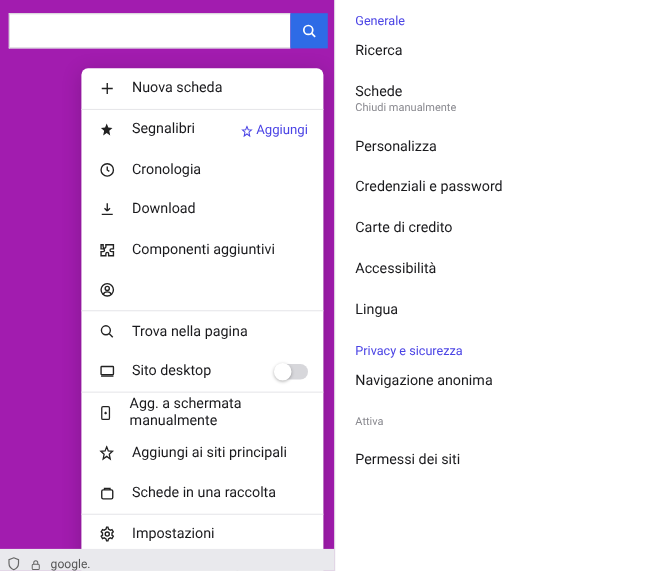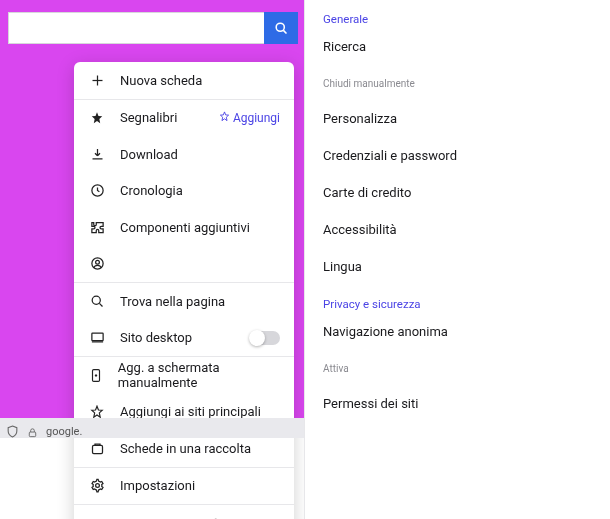--- a/index.html
+++ b/index.html
@@ -1,25 +1,25 @@
 <!DOCTYPE html>
 <html><head>
 <meta charset="utf-8">
 <style>
 *{margin:0;padding:0;box-sizing:border-box;font-family:-apple-system,BlinkMacSystemFont,"Segoe UI",Roboto,sans-serif;-webkit-font-smoothing:antialiased}
 body{width:610px;height:519px;background:#fff;position:relative;overflow:hidden;font-size:13px;color:#0c0c0d}
-.left{position:absolute;left:0;top:0;width:304px;height:438px;background:#d946ef}
+.left{position:absolute;left:0;top:0;width:304px;height:519px;background:#a21caf}
 .searchbar{position:absolute;left:8px;top:12px;width:290px;height:32px;display:flex}
 .search-input{flex:1;height:32px;border:1px solid #d7d7db;border-right:none;background:#fff;padding:0 10px;font-size:13px}
 .search-btn{width:34px;height:32px;background:#2e6be6;border:none;display:flex;align-items:center;justify-content:center}
 .menu{position:absolute;left:74px;top:62px;width:220px;background:#fff;border-radius:6px;box-shadow:0 4px 18px rgba(0,0,0,.18)}
 .menu-item{display:flex;align-items:center;height:36.5px;padding:0 14px;position:relative;cursor:pointer}
 .menu-item .ico{width:18px;display:flex;align-items:center;justify-content:center;color:#222}
 .menu-item .lbl{margin-left:14px;font-size:13px;color:#1a1a1d}
-.menu-item .add{margin-left:auto;font-size:12px;color:#4b44e5;display:flex;align-items:flex-start;gap:3px}
+.menu-item .add{margin-left:auto;font-size:12px;color:#4b44e5;display:flex;align-items:flex-end;gap:3px}
 .sep{height:1px;background:#e7e7ea}
 .toggle{margin-left:auto;width:30px;height:14px;border-radius:7px;background:#d7d7db;position:relative}
 .toggle::after{content:"";position:absolute;width:16px;height:16px;border-radius:50%;background:#fff;top:-1px;left:-1px;box-shadow:0 1px 3px rgba(0,0,0,.3)}
 .menu-footer{display:flex;justify-content:space-around;align-items:center;height:42px;border-top:1px solid #e7e7ea}
 .menu-footer .fbtn{width:24px;height:24px;display:flex;align-items:center;justify-content:center;color:#222}
 .urlbar{position:absolute;left:0;bottom:0;width:304px;height:20px;background:#e9e9ed;display:flex;align-items:flex-end;padding-left:6px;gap:8px;color:#555;font-size:11px}
 .vline{position:absolute;left:304px;top:0;width:1px;height:519px;background:#e7e7ea}
 .right{position:absolute;left:305px;top:0;width:305px;height:519px;background:#fff;overflow:hidden}
 .sect{font-size:11.5px;color:#4b44e5;padding:12px 18px 2px}
 .row{padding:11px 18px;font-size:13px;color:#1a1a1d;position:relative}
@@ -67,33 +67,33 @@
             <svg width="11" height="11" viewBox="0 0 24 24" fill="none" stroke="#4b44e5" stroke-width="2">
               <path d="M12 2l2.5 6.5L21 9l-5 4.5L17.5 21 12 17l-5.5 4L8 13.5 3 9l6.5-.5z"></path>
             </svg>
           </span>
         <span>Aggiungi</span>
       </span>
     </div>
     <div class="menu-item">
       <span class="ico">
           <svg width="15" height="15" viewBox="0 0 24 24" fill="none" stroke="#222" stroke-width="2">
-            <path d="M12 3v11m0 0l-4-4m4 4l4-4M4 19h16"></path>
-          </svg>
-        </span>
-      <span class="lbl">Download</span>
-    </div>
-    <div class="menu-item">
-      <span class="ico">
-          <svg width="15" height="15" viewBox="0 0 24 24" fill="none" stroke="#222" stroke-width="2">
             <circle cx="12" cy="12" r="9"></circle>
             <path d="M12 7v5l3 2"></path>
           </svg>
         </span>
       <span class="lbl">Cronologia</span>
+    </div>
+    <div class="menu-item">
+      <span class="ico">
+          <svg width="15" height="15" viewBox="0 0 24 24" fill="none" stroke="#222" stroke-width="2">
+            <path d="M12 3v11m0 0l-4-4m4 4l4-4M4 19h16"></path>
+          </svg>
+        </span>
+      <span class="lbl">Download</span>
     </div>
     <div class="menu-item">
       <span class="ico">
           <svg width="15" height="15" viewBox="0 0 24 24" fill="none" stroke="#222" stroke-width="2">
             <path d="M14 4h-4v3a2 2 0 01-4 0V4H3v6h3a2 2 0 010 4H3v6h7v-3a2 2 0 014 0v3h7v-6h-3a2 2 0 010-4h3V4h-7z"></path>
           </svg>
         </span>
       <span class="lbl">Componenti aggiuntivi</span>
     </div>
     <div class="menu-item">
@@ -206,20 +206,21 @@
     <span>google.</span>
   </div>
 </div>
 
 <div class="vline"></div>
 
 <div class="right">
   <div class="sect">Generale</div>
   <div class="row"><span>Ricerca</span></div>
   <div class="row">
+      <div>Schede</div>
       <div class="sub">Chiudi manualmente</div>
     </div>
   <div class="row"><span>Personalizza</span></div>
   <div class="row"><span>Credenziali e password</span></div>
   <div class="row"><span>Carte di credito</span></div>
   <div class="row"><span>Accessibilità</span></div>
   <div class="row"><span>Lingua</span></div>
   <div class="sect">Privacy e sicurezza</div>
   <div class="row"><span>Navigazione anonima</span></div>
   <div class="row">

